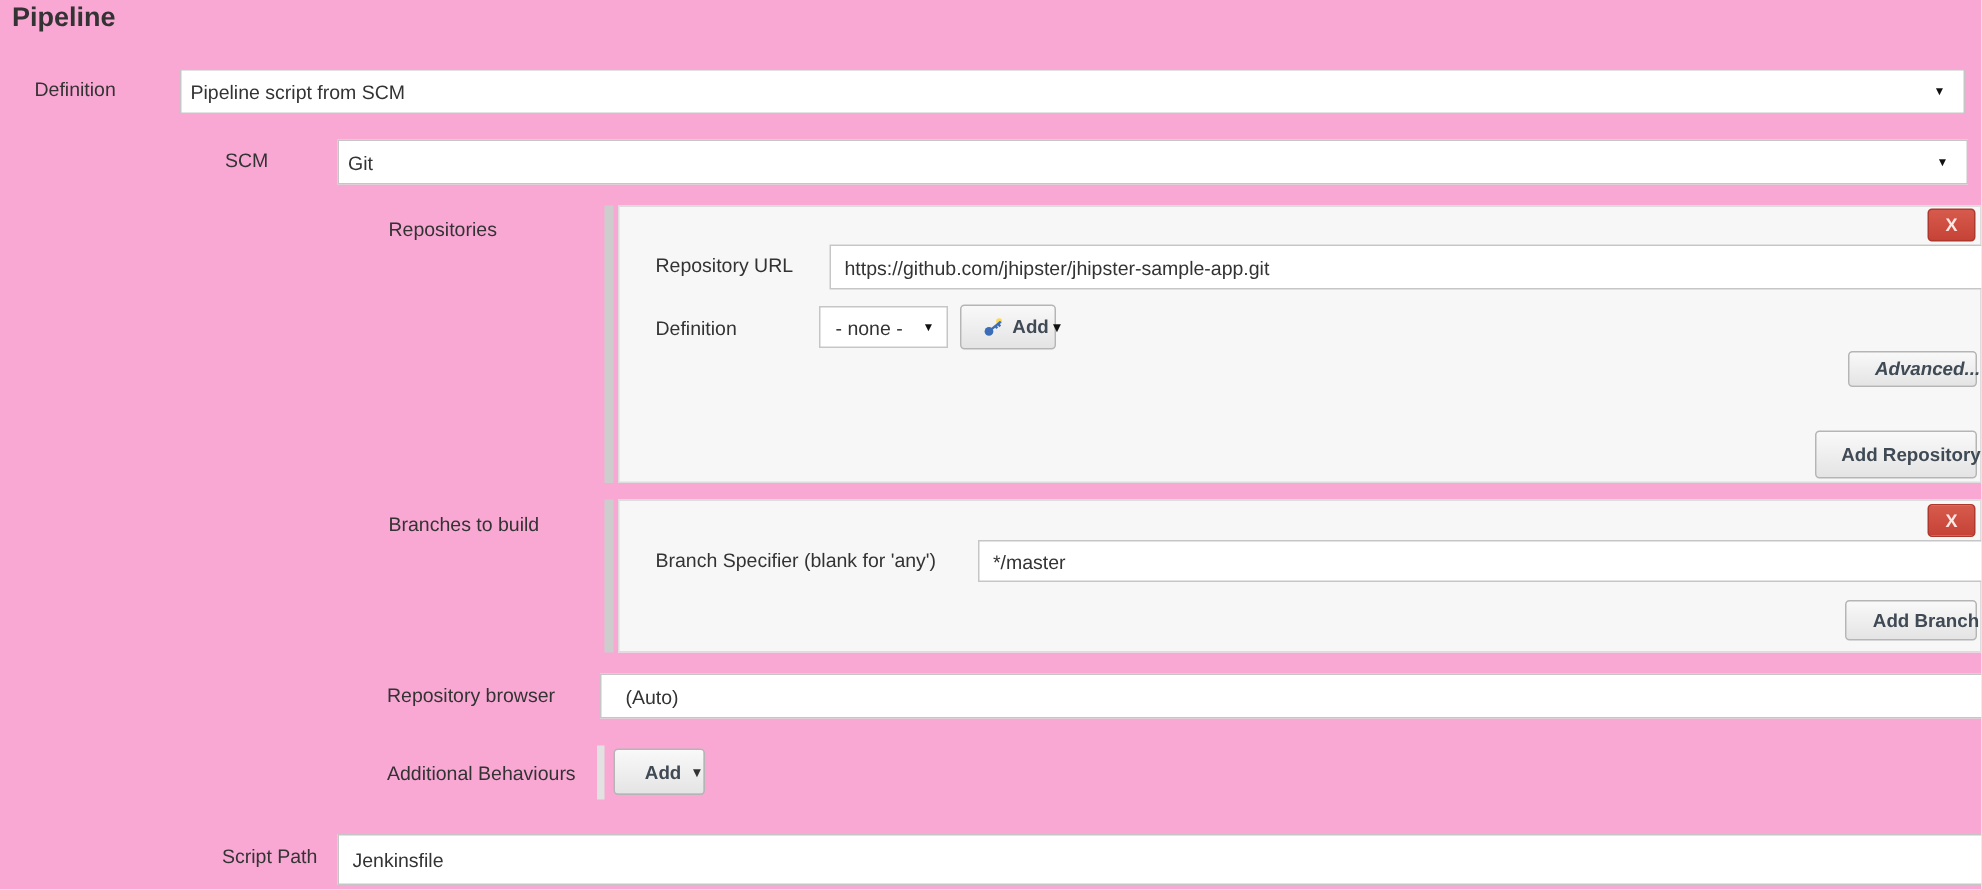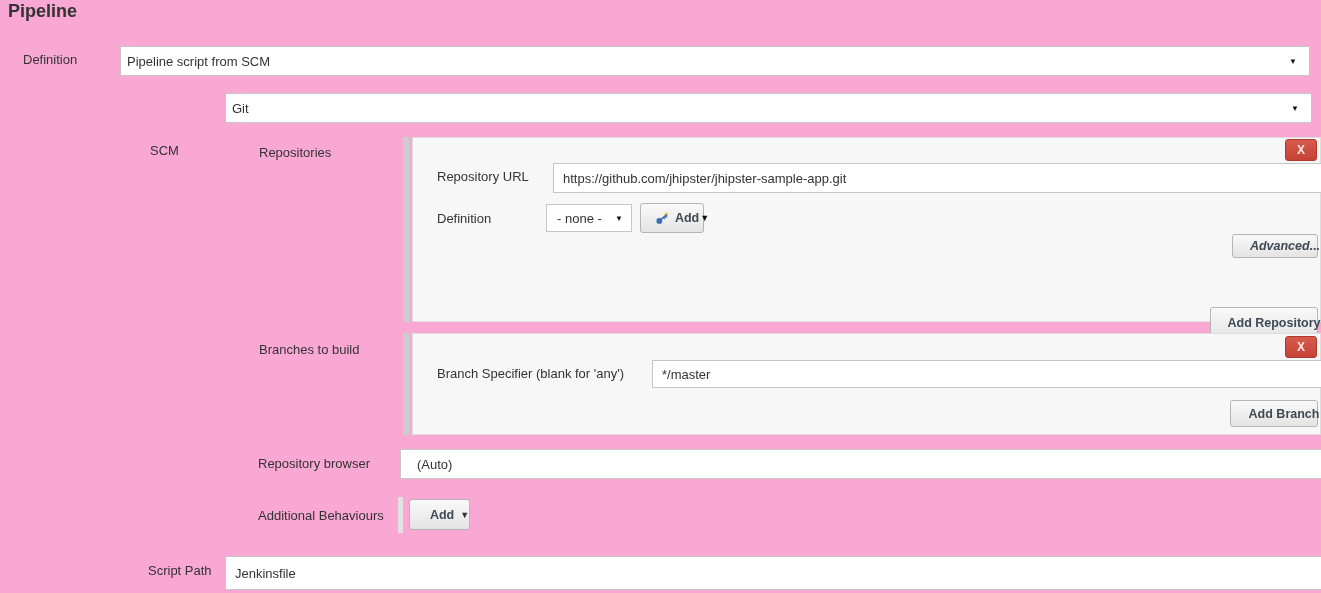--- a/index.html
+++ b/index.html
@@ -44,21 +44,21 @@
 <div class="screen">
 
   <div class="h1" style="left:8px;top:1px;">Pipeline</div>
 
   <div class="label" style="left:23px;top:52px;">Definition</div>
   <div class="selectbox" style="left:120px;top:46px;width:1190px;">
     <span>Pipeline script from SCM</span>
     <span class="caret">▼</span>
   </div>
 
-  <div class="label" style="left:150px;top:99px;margin-top:44px;">SCM</div>
+  <div class="label" style="left:150px;top:99px;">SCM</div>
   <div class="selectbox" style="left:225px;top:93px;width:1087px;">
     <span>Git</span>
     <span class="caret">▼</span>
   </div>
 
   <div class="label" style="left:259px;top:145px;">Repositories</div>
   <div class="handle" style="left:403px;top:137px;height:185px;"></div>
   <div class="panel" style="left:412px;top:137px;width:909px;height:185px;"></div>
 
   <div class="btn-danger" style="left:1285px;top:139px;width:32px;height:22px;">X</div>
@@ -77,21 +77,21 @@
         <circle cx="11.8" cy="3.4" r="2.1" fill="#ffd94a"></circle>
         <circle cx="4.6" cy="10.6" r="3.1" fill="#3a6db5"></circle>
         <path d="M6.5 9 L13 3.6 M11 5.2 L12.6 7 M9.2 6.7 L10.5 8.4" stroke="#3a6db5" stroke-width="1.7" fill="none"></path>
       </svg>
     </span>
     <span>Add</span>
     <span class="caret-tight">▼</span>
   </div>
 
   <div class="btn" style="left:1232px;top:234px;width:86px;height:24px;font-style:italic;">Advanced...</div>
-  <div class="btn" style="left:1210px;top:287px;width:108px;height:32px;margin-top:20px;">Add Repository</div>
+  <div class="btn" style="left:1210px;top:287px;width:108px;height:32px;">Add Repository</div>
 
   <div class="label" style="left:259px;top:342px;">Branches to build</div>
   <div class="handle" style="left:403px;top:333px;height:102px;"></div>
   <div class="panel" style="left:412px;top:333px;width:909px;height:102px;"></div>
 
   <div class="btn-danger" style="left:1285px;top:336px;width:32px;height:22px;">X</div>
 
   <div class="label" style="left:437px;top:366px;">Branch Specifier (blank for 'any')</div>
   <input class="textinput" style="left: 652px; top: 360px; width: 691px; height: 28px;" value="*/master">
 

